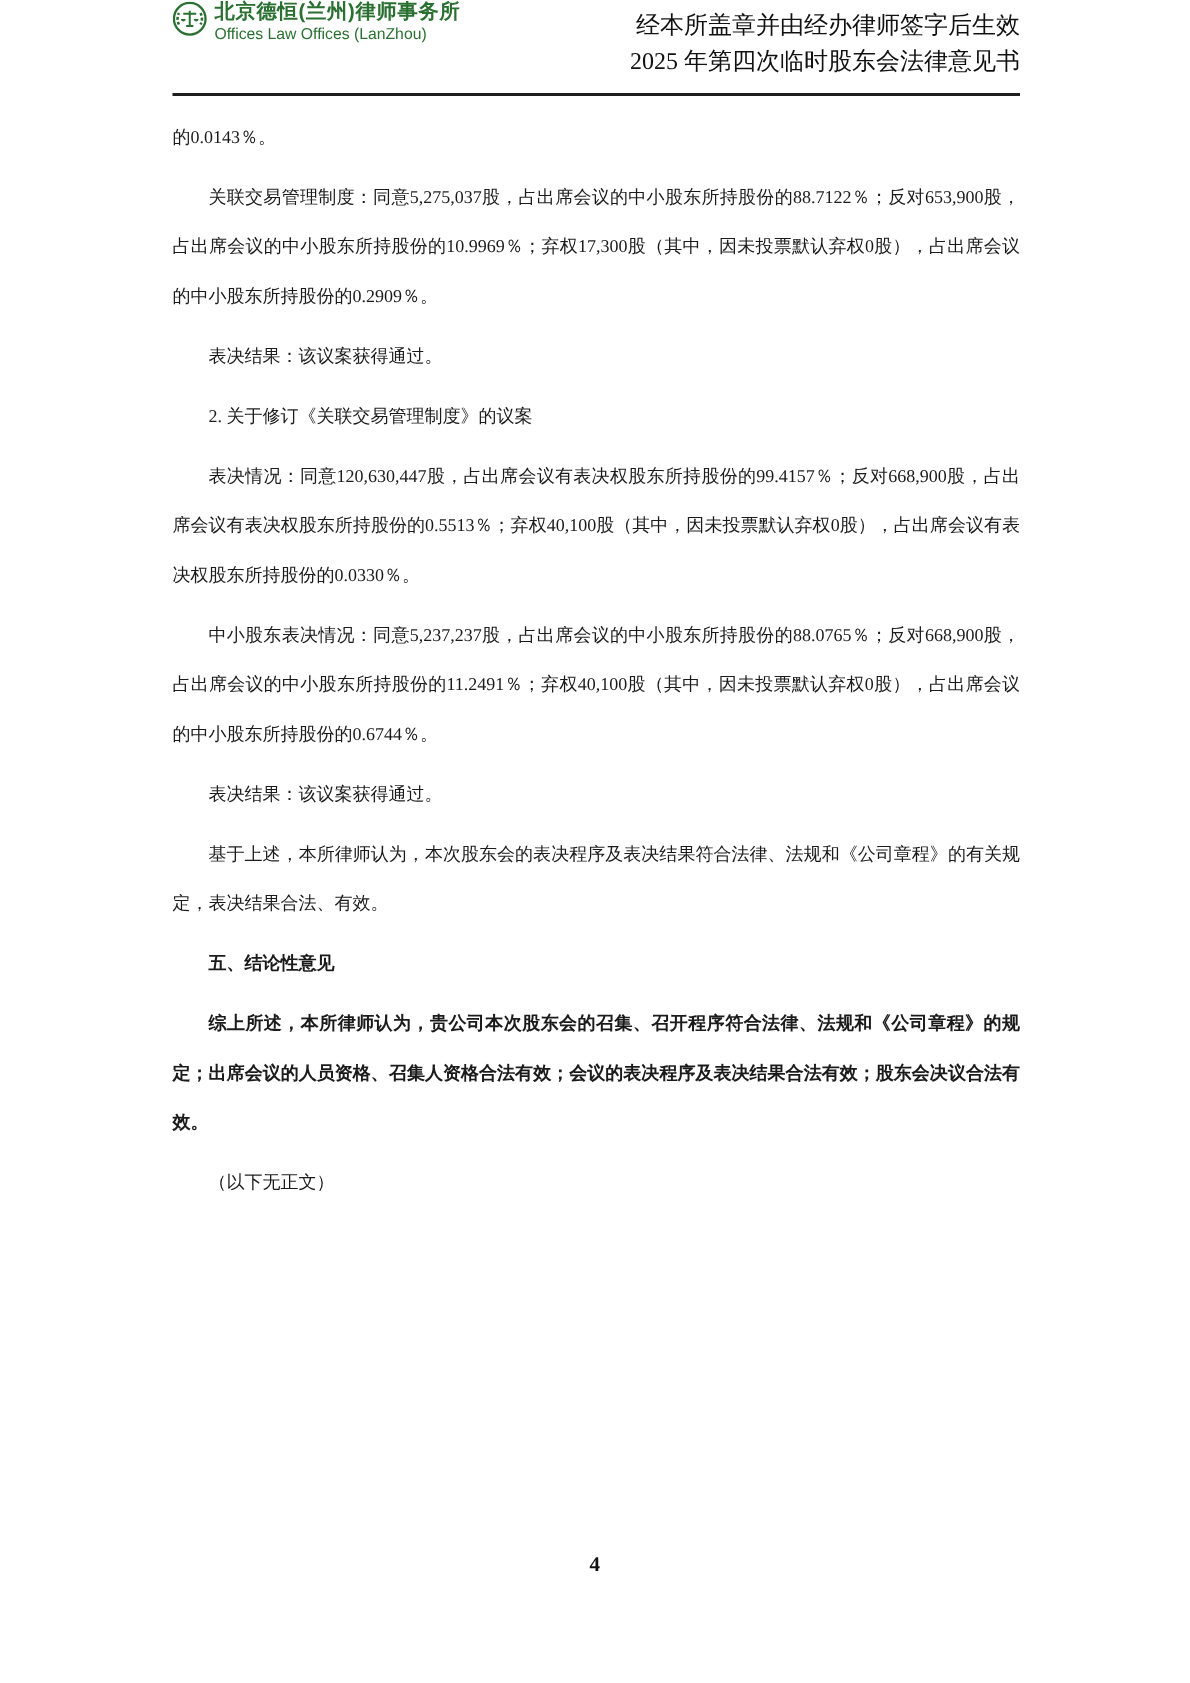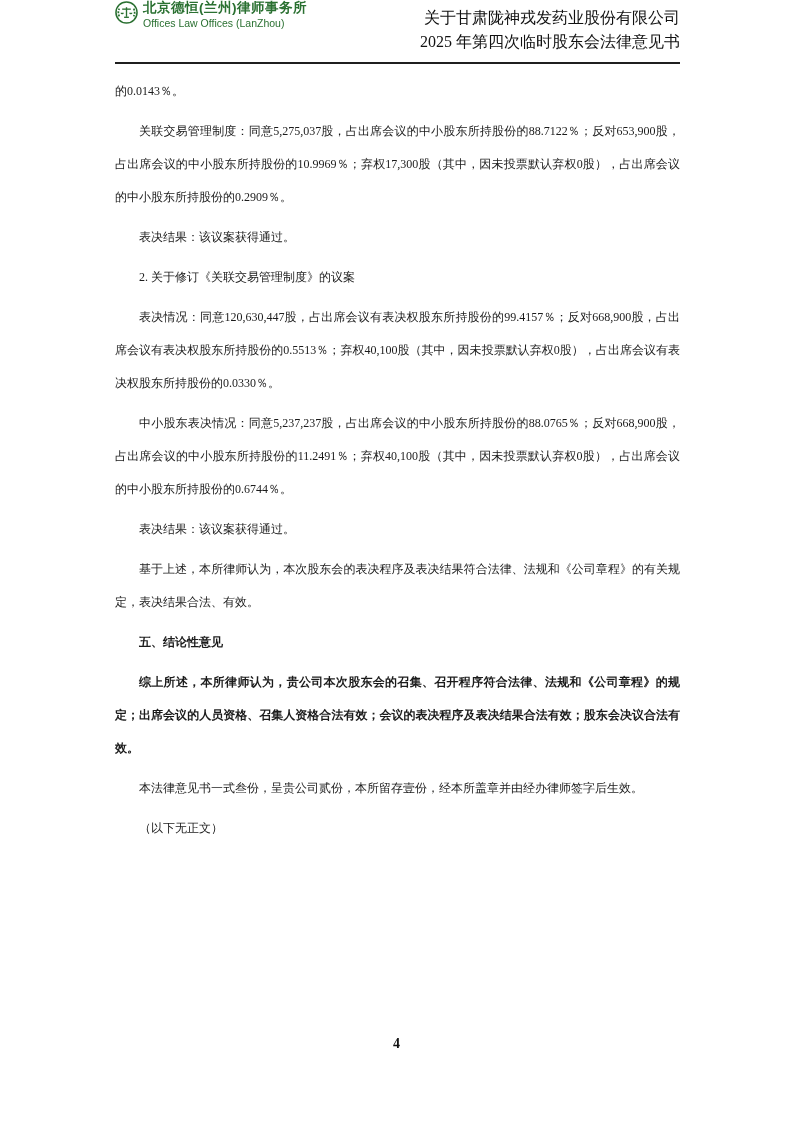--- a/index.html
+++ b/index.html
@@ -74,37 +74,36 @@
           <path d="M5.8 12.2 h3.4 a1.7 1.7 0 0 1 -3.4 0 Z" fill="#2a7031"></path>
           <path d="M14.8 12.2 h3.4 a1.7 1.7 0 0 1 -3.4 0 Z" fill="#2a7031"></path>
           <line x1="9.5" y1="17" x2="14.5" y2="17" stroke="#2a7031" stroke-width="1.4"></line>
         </svg>
         <div>
           <div class="brand-cn">北京德恒(兰州)律师事务所</div>
           <div class="brand-en">Offices Law Offices (LanZhou)</div>
         </div>
       </div>
       <div class="doc-title">
-        <div>关于甘肃陇神戎发药业股份有限公司</div>
+        <div>经本所盖章并由经办律师签字后生效</div>
         <div>2025 年第四次临时股东会法律意见书</div>
       </div>
     </div>
     <div class="rule"></div>
   </div>
 
   <div class="body-text">
       <p class="para">的0.0143％。</p>
       <p class="para indent">关联交易管理制度：同意5,275,037股，占出席会议的中小股东所持股份的88.7122％；反对653,900股，占出席会议的中小股东所持股份的10.9969％；弃权17,300股（其中，因未投票默认弃权0股），占出席会议的中小股东所持股份的0.2909％。</p>
       <p class="para indent">表决结果：该议案获得通过。</p>
       <p class="para indent">2. 关于修订《关联交易管理制度》的议案</p>
       <p class="para indent">表决情况：同意120,630,447股，占出席会议有表决权股东所持股份的99.4157％；反对668,900股，占出席会议有表决权股东所持股份的0.5513％；弃权40,100股（其中，因未投票默认弃权0股），占出席会议有表决权股东所持股份的0.0330％。</p>
       <p class="para indent">中小股东表决情况：同意5,237,237股，占出席会议的中小股东所持股份的88.0765％；反对668,900股，占出席会议的中小股东所持股份的11.2491％；弃权40,100股（其中，因未投票默认弃权0股），占出席会议的中小股东所持股份的0.6744％。</p>
       <p class="para indent">表决结果：该议案获得通过。</p>
       <p class="para indent">基于上述，本所律师认为，本次股东会的表决程序及表决结果符合法律、法规和《公司章程》的有关规定，表决结果合法、有效。</p>
       <p class="para indent bold">五、结论性意见</p>
       <p class="para indent bold">综上所述，本所律师认为，贵公司本次股东会的召集、召开程序符合法律、法规和《公司章程》的规定；出席会议的人员资格、召集人资格合法有效；会议的表决程序及表决结果合法有效；股东会决议合法有效。</p>
-      <p class="para indent">本法律意见书一式叁份，呈贵公司贰份，本所留存壹份，经本所盖章并由经办律师签字后生效。</p>
       <p class="para indent">（以下无正文）</p>
     </div>
 
   <div class="footer">4</div>
 
 </div>
 
 </body></html>

